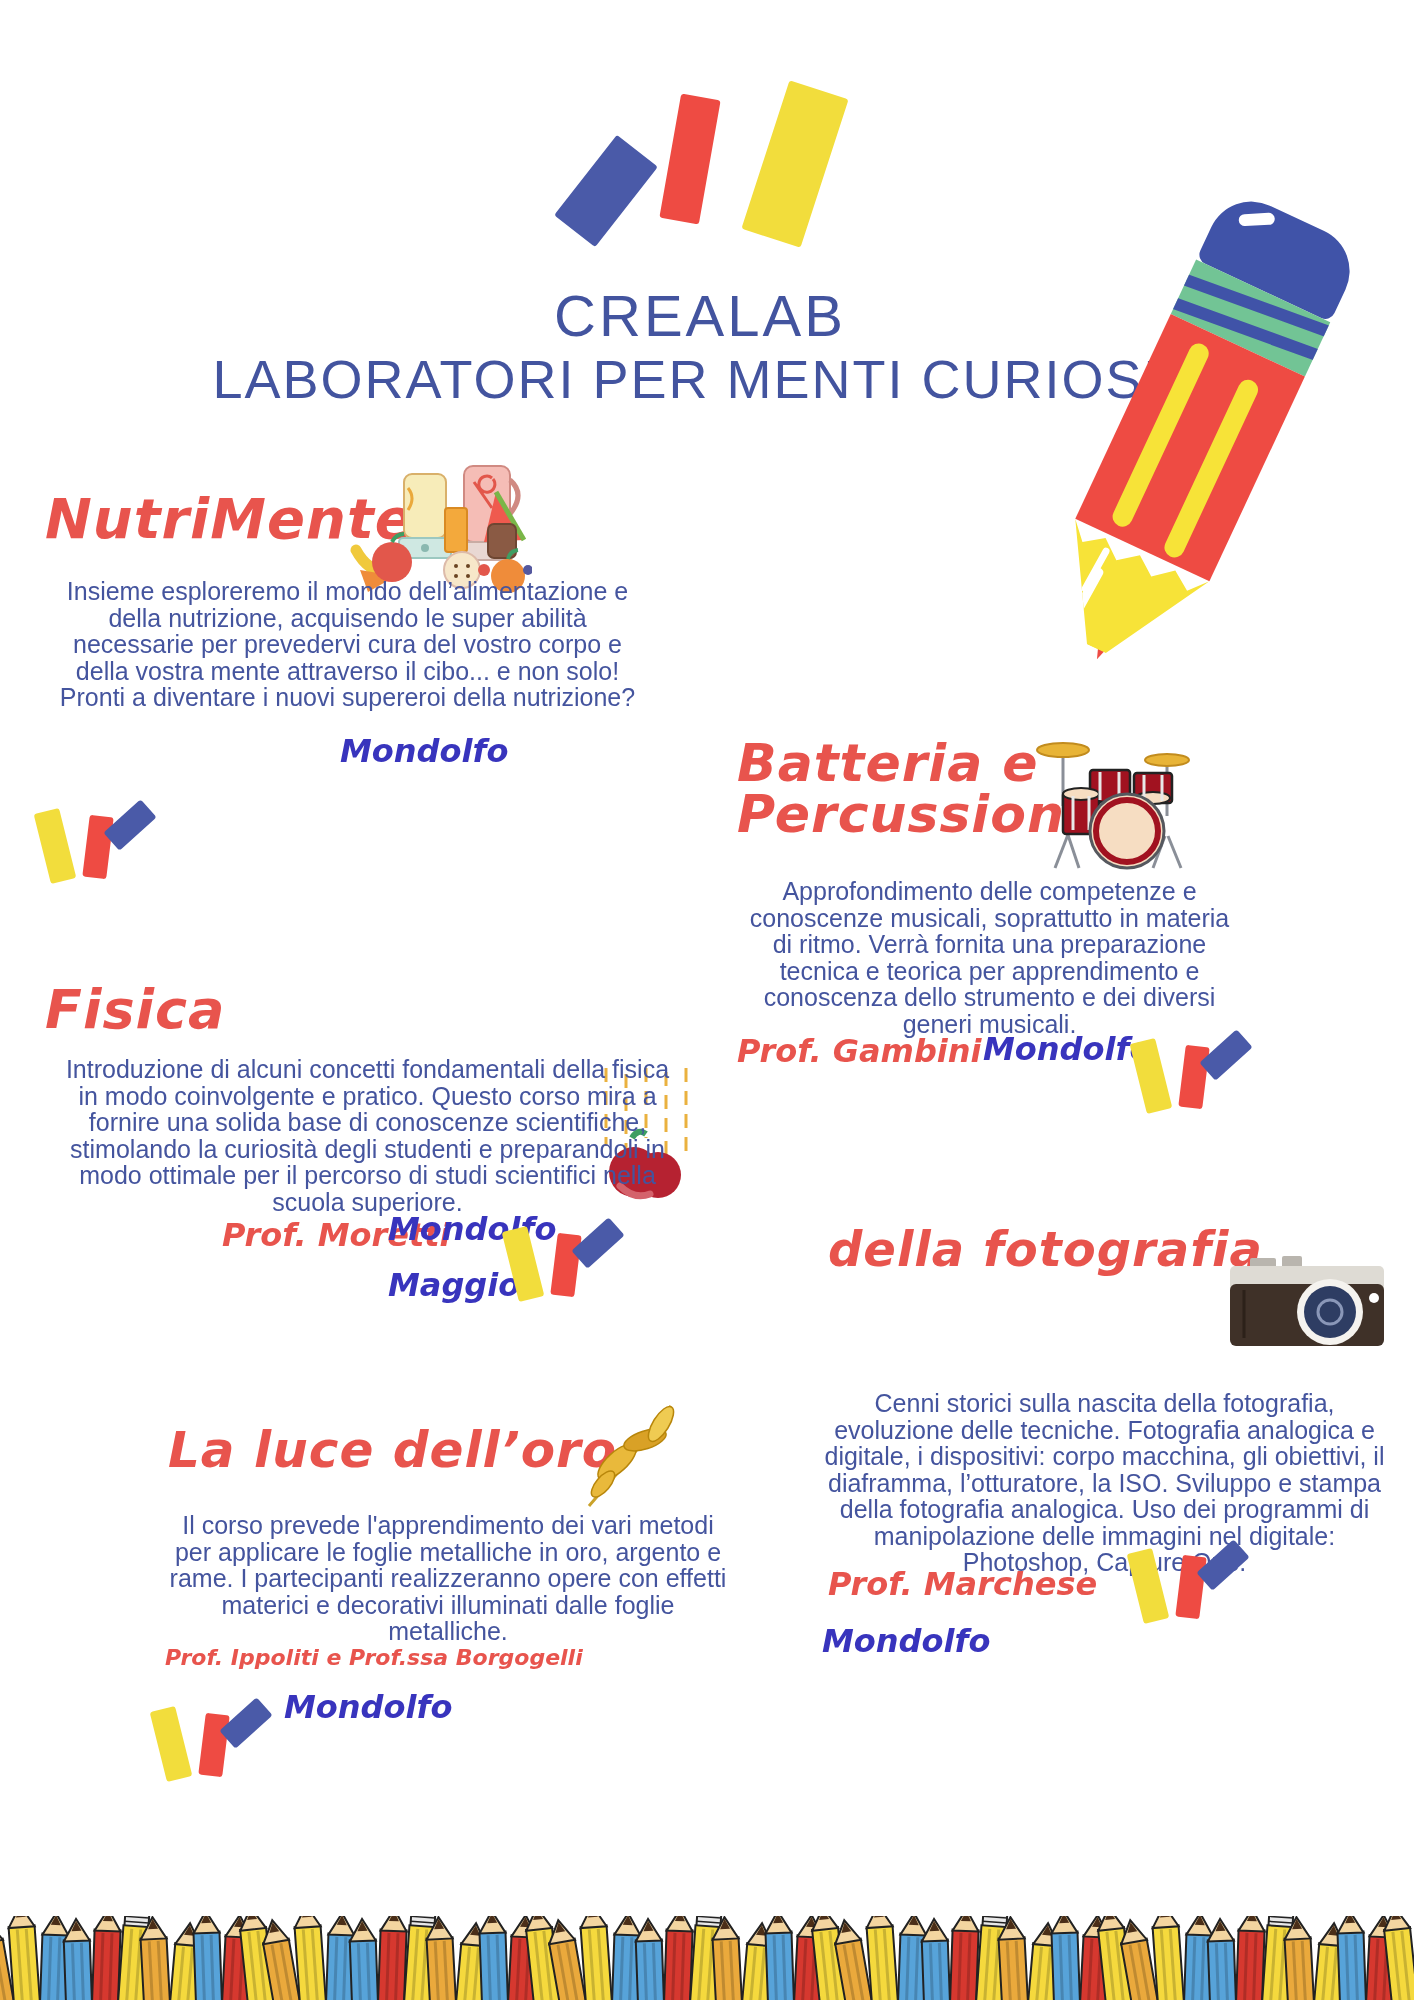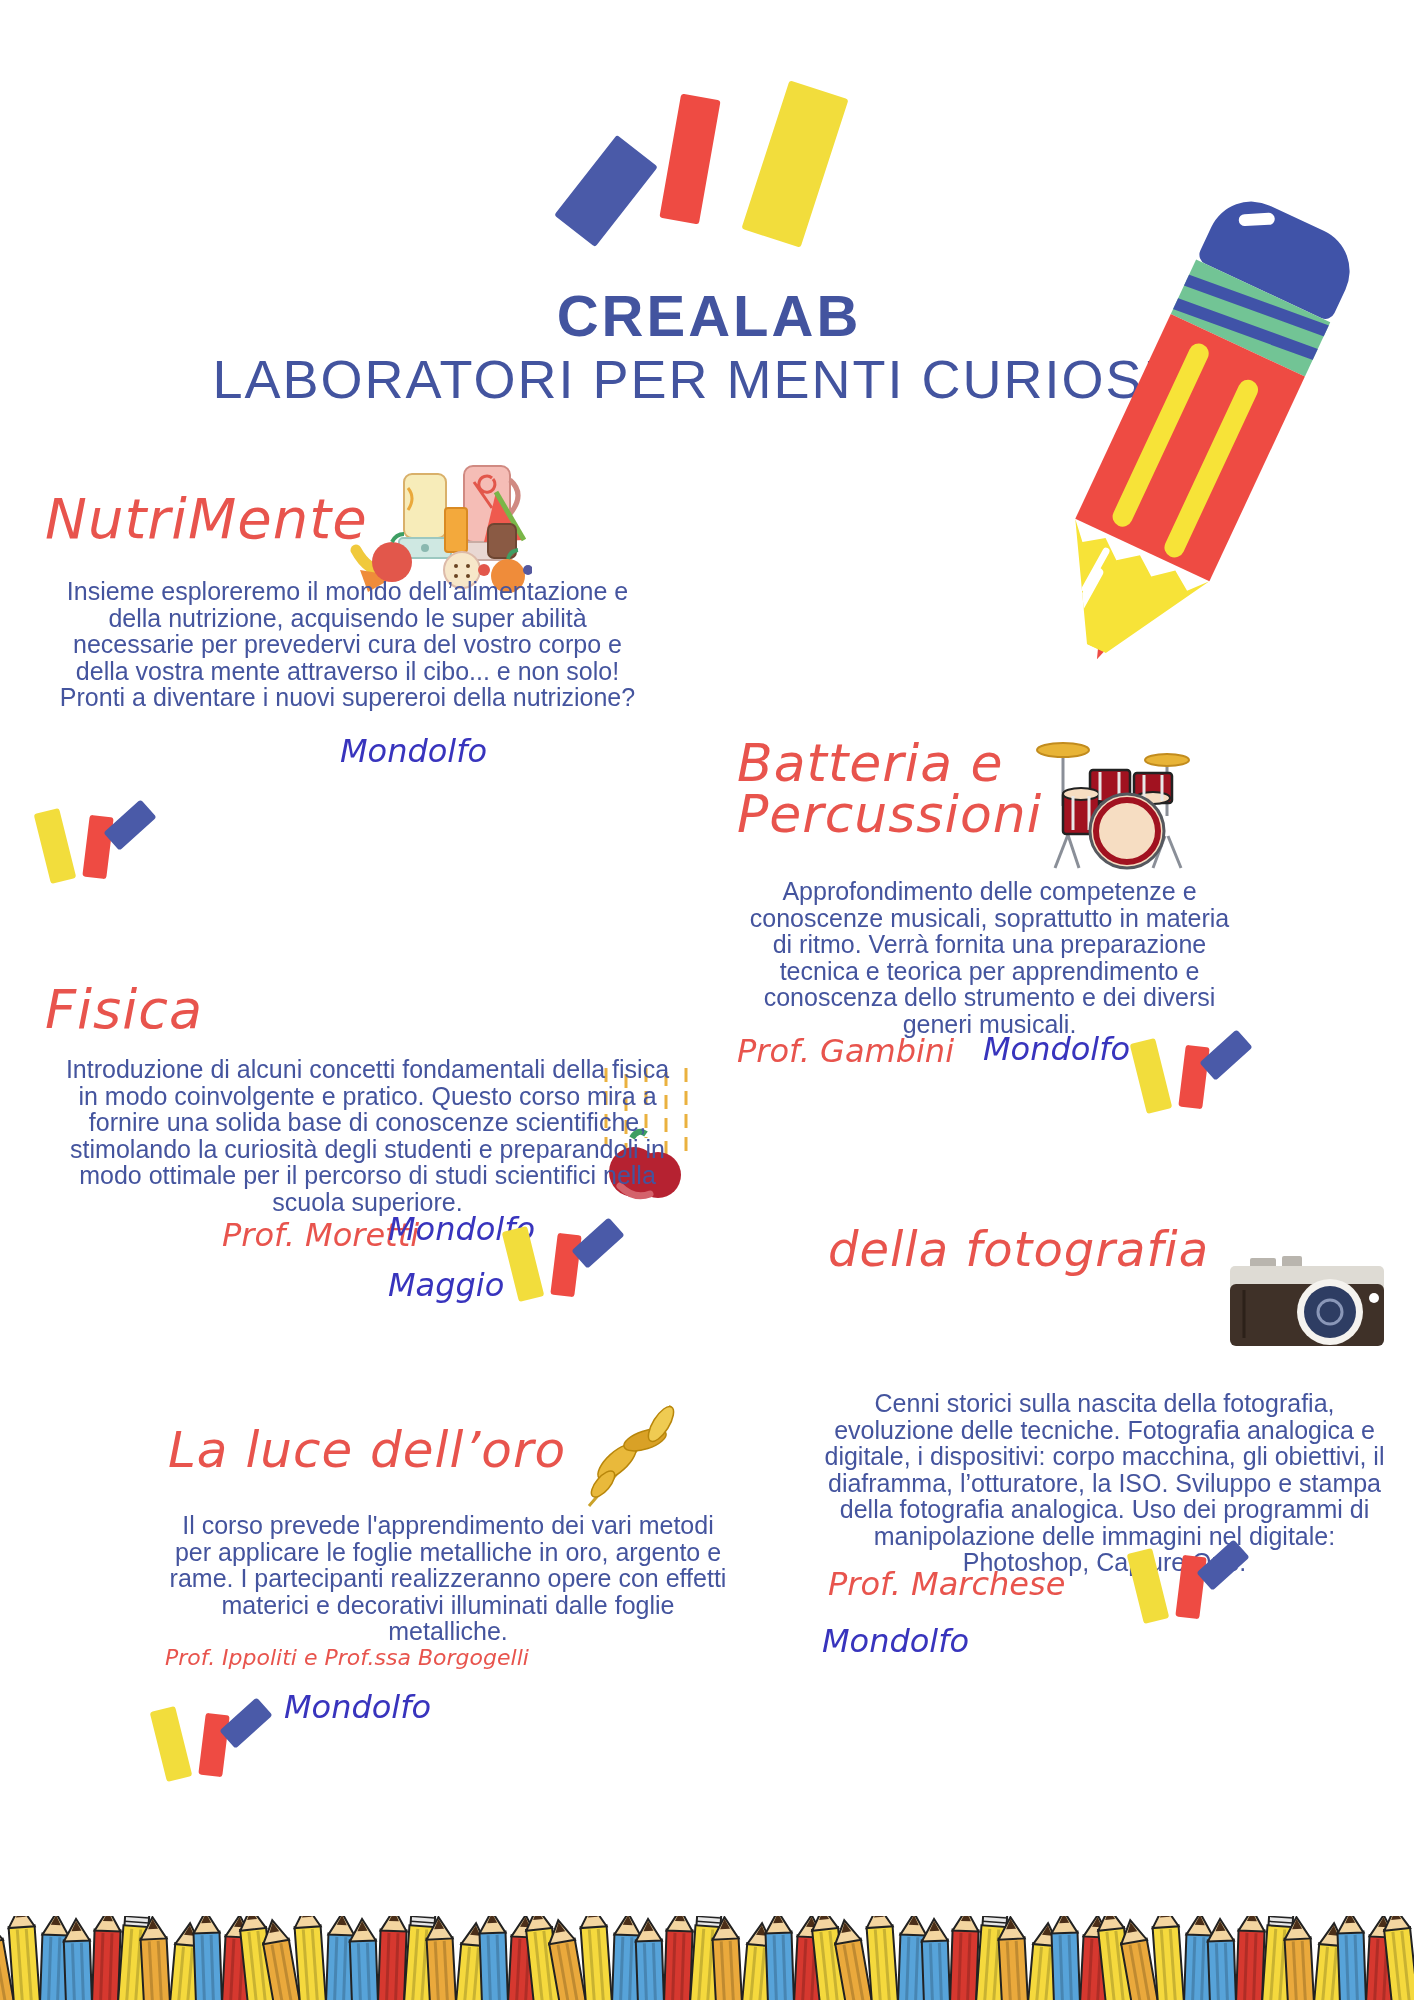--- a/index.html
+++ b/index.html
@@ -1,25 +1,25 @@
 <!DOCTYPE html>
 <html><head>
 <meta charset="utf-8">
 <style>
   html,body{margin:0;padding:0;background:#fff;}
   .page{position:relative;width:1414px;height:2000px;background:#fff;overflow:hidden;
         font-family:"Liberation Sans",sans-serif;}
   .abs{position:absolute;}
 
   
-  .main-title{position:absolute;top:282px;left:179px;width:1060px;text-align:center;
-    font-size:58px;color:#43549f;letter-spacing:3px;font-weight:bold;}
+  .main-title{position:absolute;top:282px;left:170px;width:1060px;text-align:center;
+    font-size:58px;color:#43549f;letter-spacing:3px;font-weight:normal;}
   .main-subtitle{position:absolute;top:348px;left:167px;width:1060px;text-align:center;
     font-size:54px;color:#43549f;letter-spacing:2px;font-weight:normal;}
-  .script{font-family:"DejaVu Sans",sans-serif;font-style:italic;font-weight:normal;}
+  .script{font-family:"DejaVu Sans",sans-serif;font-style:italic;font-weight:bold;}
   .h-script{color:#e8544d;line-height:0.98;letter-spacing:1px;}
   .script-red{color:#e8544d;}
   .script-blue{color:#3834bd;}
   .body-text{font-size:25px;font-weight:normal;color:#44549e;line-height:1.06;text-align:center;}
 
   
   .deco-bar{position:absolute;border-radius:3px;}
   .bars{position:absolute;width:112px;height:100px;}
   .bars .b{position:absolute;border-radius:3px;}
 

